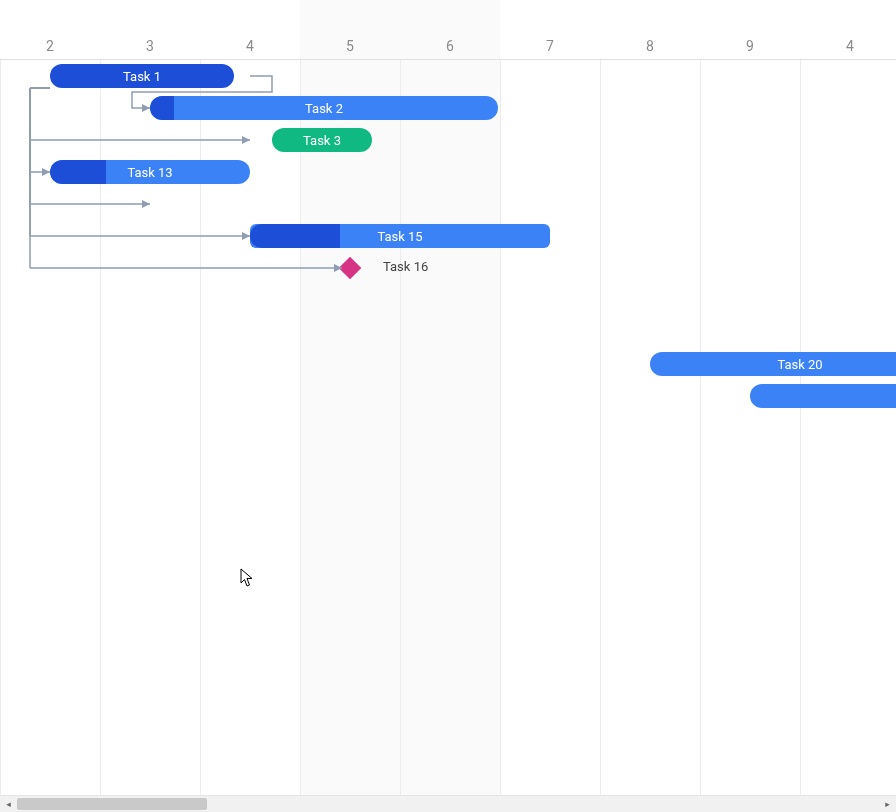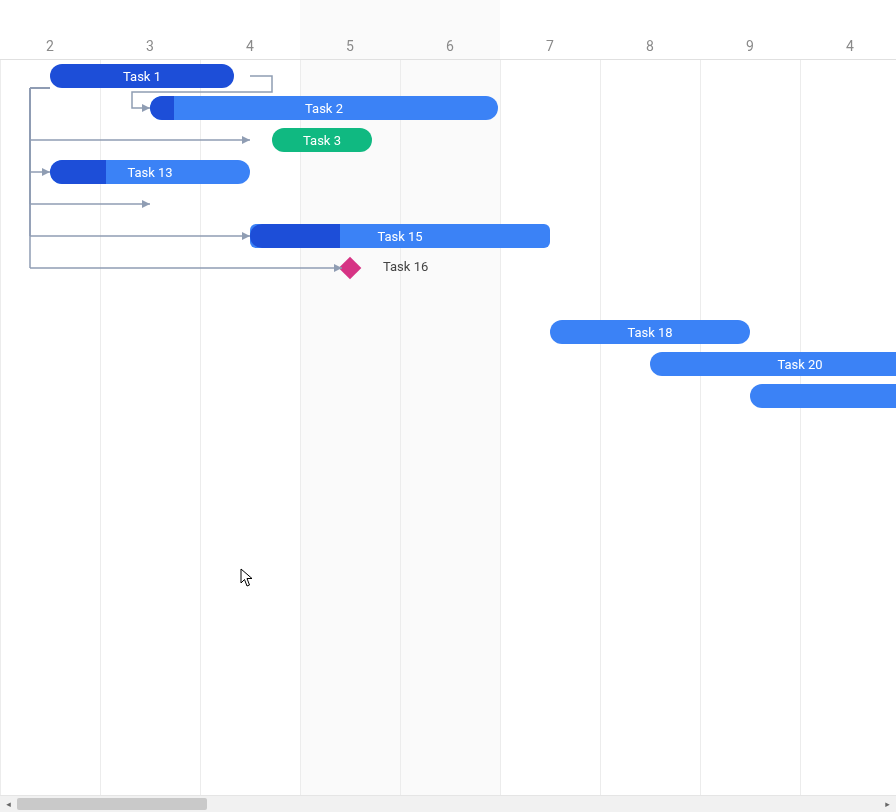--- a/index.html
+++ b/index.html
@@ -113,23 +113,20 @@
         <span class="label">Task 3</span>
       </div>
       <div class="task-bar" style="left: 50px; top: 100px; width: 200px; background: rgb(59, 130, 246);">
         <div class="progress-fill" style="width: 28%; background: rgb(29, 78, 216);"></div>
         <span class="label">Task 13</span>
       </div>
       <div class="task-bar" style="left: 250px; top: 164px; width: 300px; background: rgb(59, 130, 246); border-radius: 6px;">
         <div class="progress-fill" style="width: 30%; background: rgb(29, 78, 216);"></div>
         <span class="label">Task 15</span>
       </div>
-      <div class="task-bar" style="left: 550px; top: 260px; width: 200px; background: rgb(59, 130, 246);">
-        <span class="label">Task 18</span>
-      </div>
       <div class="task-bar" style="left: 650px; top: 292px; width: 300px; background: rgb(59, 130, 246);">
         <span class="label">Task 20</span>
       </div>
       <div class="task-bar" style="left: 750px; top: 324px; width: 300px; background: rgb(59, 130, 246);">
         <span class="label"></span>
       </div>
       <div class="milestone" style="left: 350px; top: 208px; background: rgb(214, 51, 132);"></div>
       <div class="milestone-label" style="left: 363px; top: 199px; margin-left: 20px;">Task 16</div>
       <svg class="dep-svg" width="896" height="735">
         <g>

